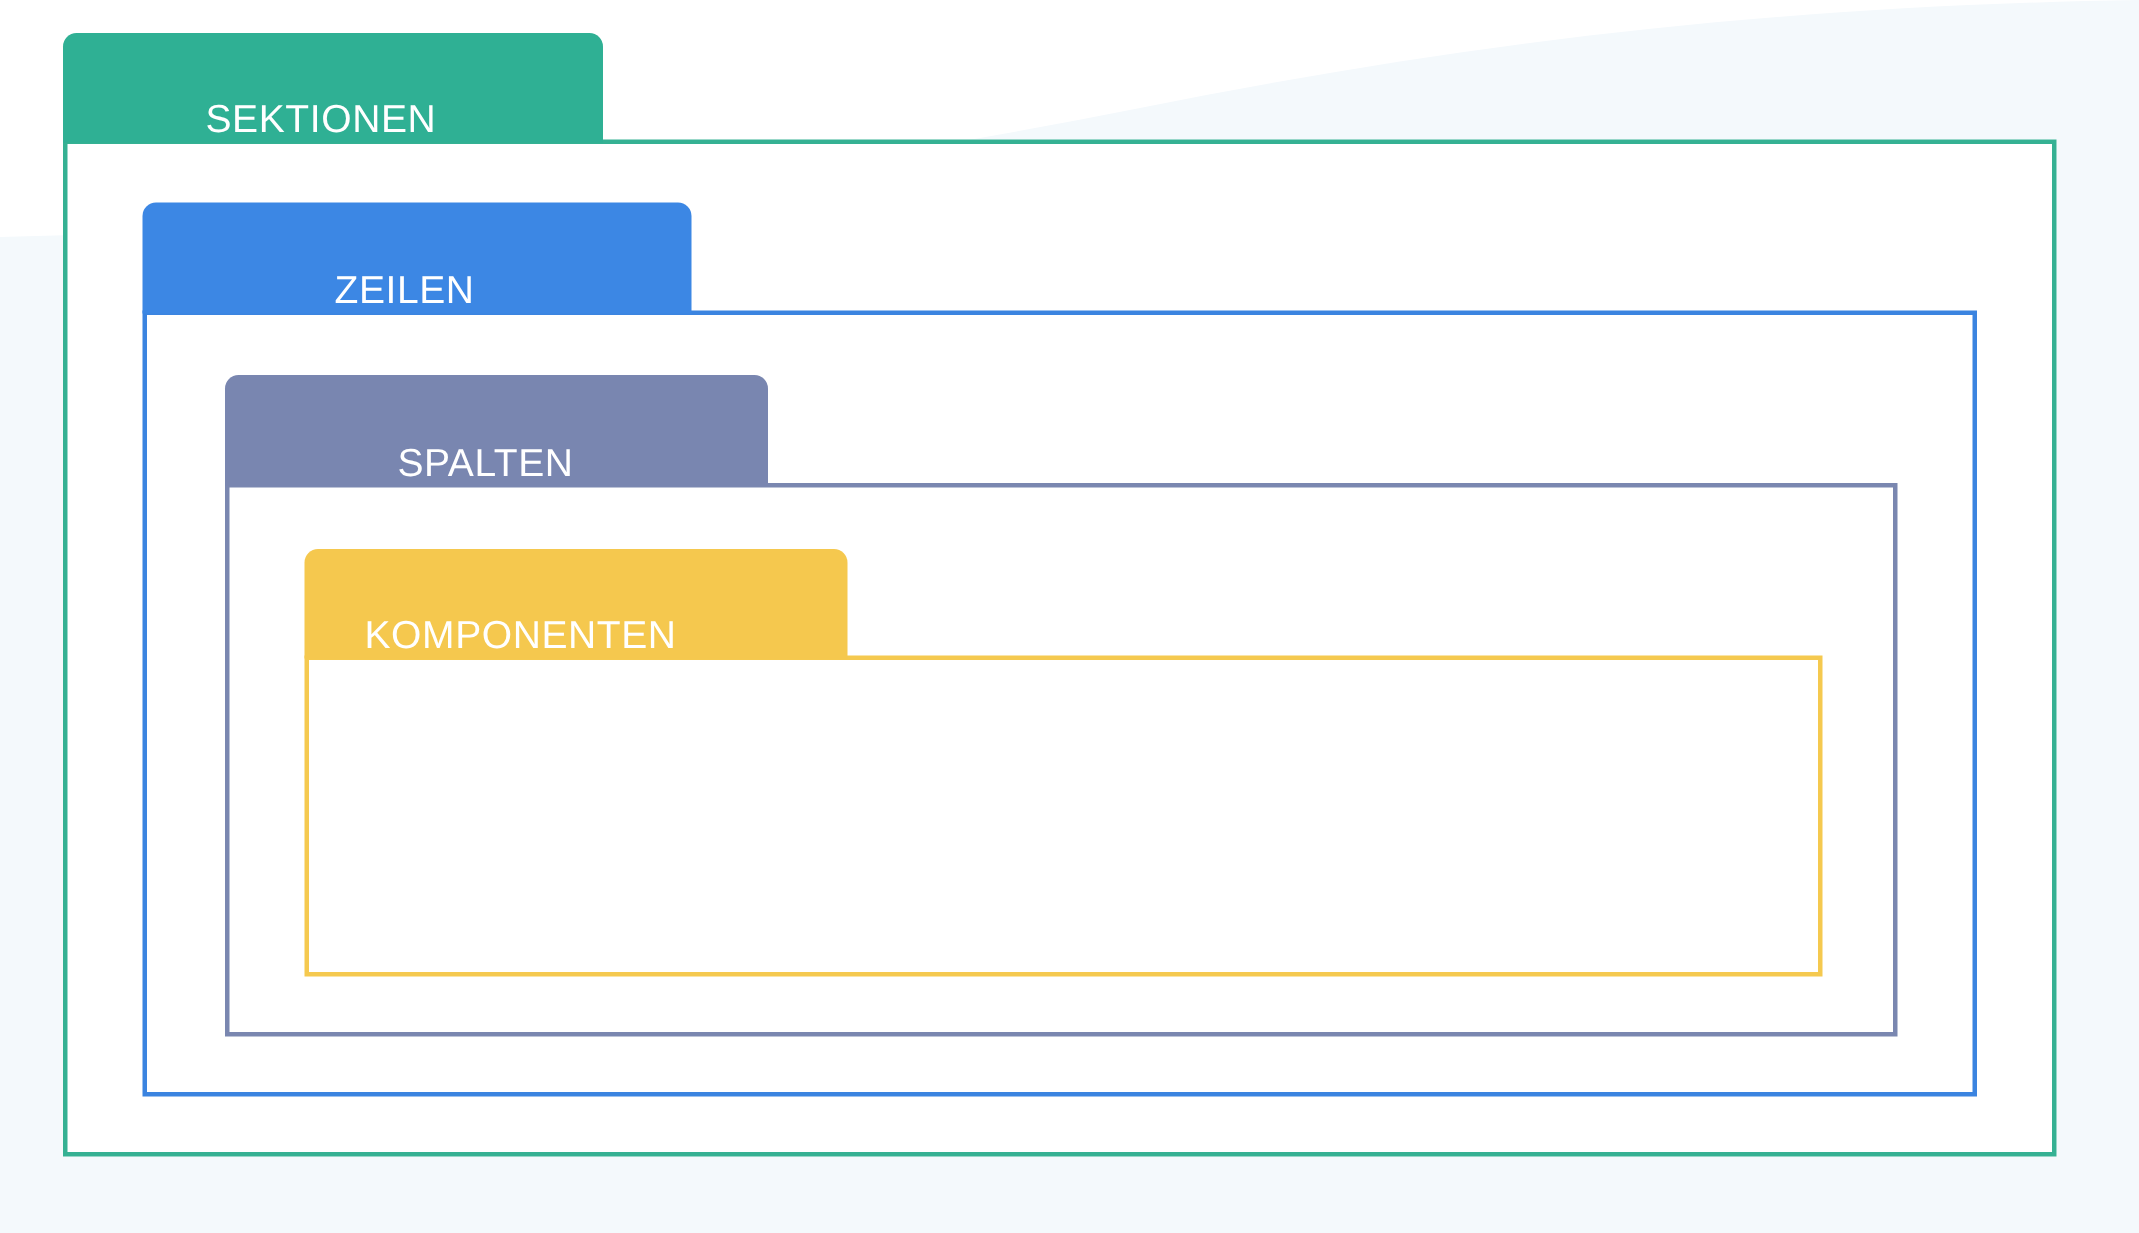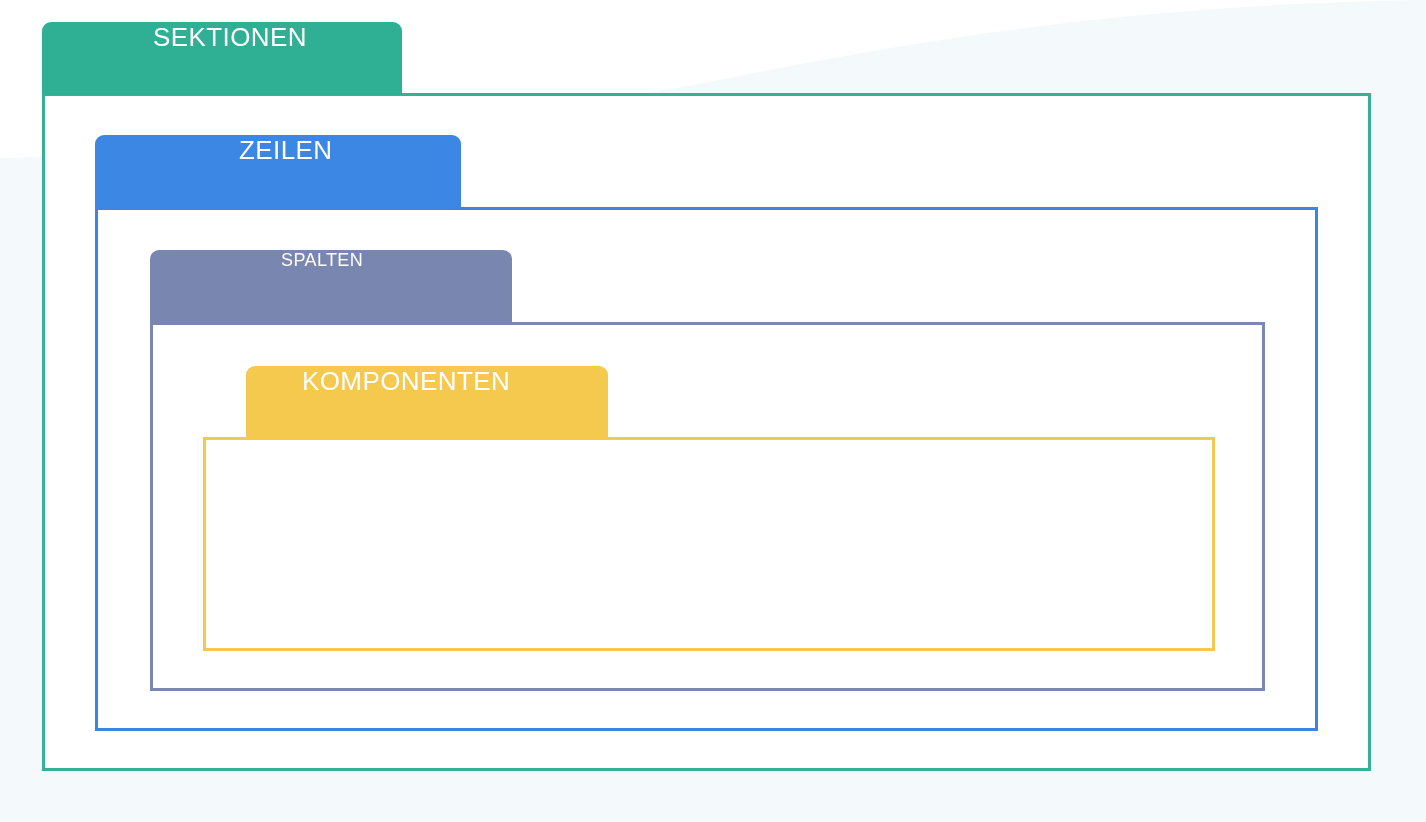--- a/index.html
+++ b/index.html
@@ -45,23 +45,22 @@
     border-style: solid;
   }
 
   
   .nest-tab {
     position: absolute;
     box-sizing: border-box;
     border-top-left-radius: 9px;
     border-top-right-radius: 9px;
     display: flex;
-    align-items: flex-start;
+    align-items: flex-end;
     overflow: hidden;
-    padding-left: 16px;
   }
 
   .nest-tab-label {
     color: #ffffff;
     font-weight: 400;
     letter-spacing: 0.4px;
     white-space: nowrap;
     user-select: none;
   }
 
@@ -105,36 +104,35 @@
     width: 1115px; height: 369px;
     border-width: 3px;
     border-color: #7a87b0;
   }
   #tab-spalten {
     left: 150px; top: 250px;
     width: 362px; height: 74px;
     background: #7986b0;
   }
   #tab-spalten .nest-tab-label {
-    font-size: 18px;
+    font-size: 26px;
     padding-left: 115px;
   }
 
   
   #box-komponenten {
     left: 203px; top: 437px;
     width: 1012px; height: 214px;
     border-width: 3px;
     border-color: #f5c94f;
   }
   #tab-komponenten {
     left: 203px; top: 366px;
     width: 362px; height: 73px;
     background: #f5c84e;
-    margin-left: 43px;
   }
   #tab-komponenten .nest-tab-label {
     font-size: 26px;
     padding-left: 40px;
   }
 </style>
 </head>
 <body>
 
 <svg id="bg-decoration" viewBox="0 0 1426 822" width="1426" height="822" xmlns="http://www.w3.org/2000/svg">

